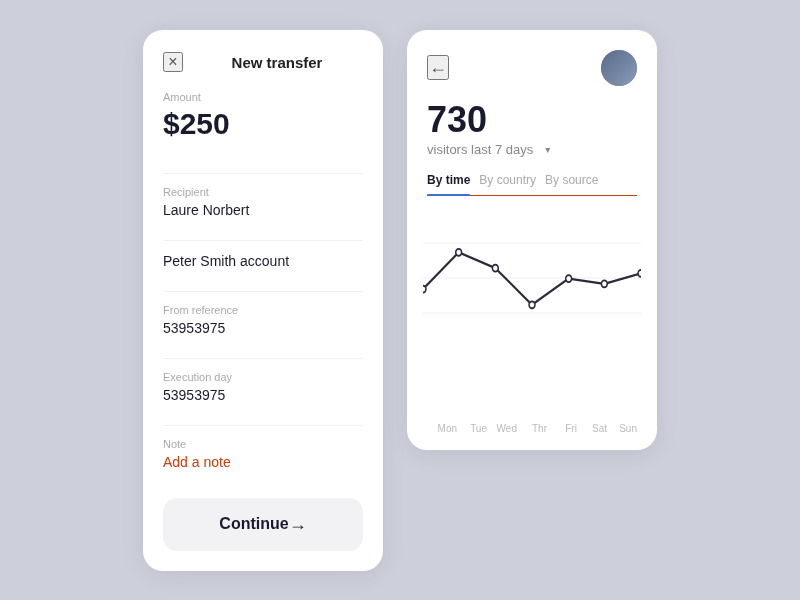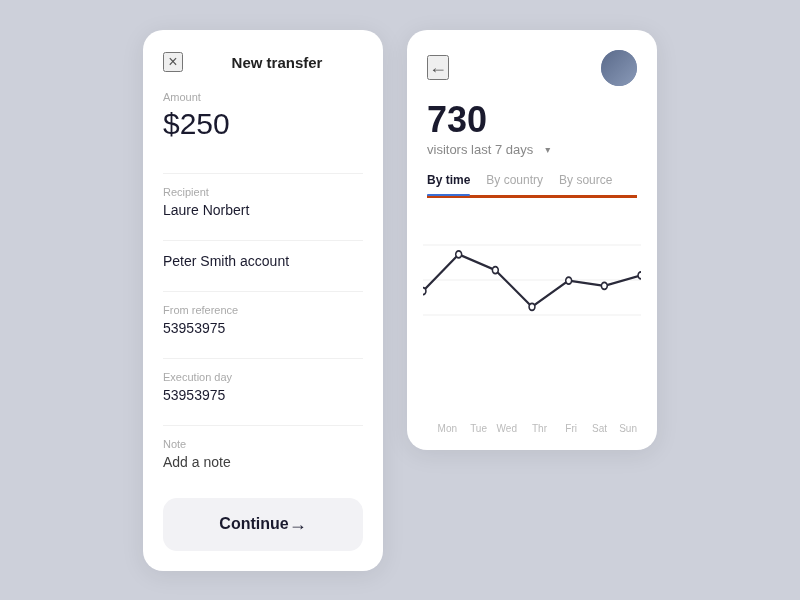--- a/index.html
+++ b/index.html
@@ -68,34 +68,34 @@
     }
 
     .field-label {
       font-size: 11px;
       color: #aaa;
       margin-bottom: 4px;
     }
 
     .field-amount {
       font-size: 30px;
-      font-weight: 400;
+      font-weight: 700;
       color: #1a1a2e;
       margin-bottom: 10px;
     }
 
     .field-value {
       font-size: 14px;
       color: #1a1a2e;
       font-weight: 400;
     }
 
     .field-note {
       font-size: 14px;
-      color: #404040;
+      color: #c2410c;
     }
 
     .field-group {
       padding: 0 0 10px;
     }
 
     .continue-btn {
       margin-top: 18px;
       background: #f2f2f5;
       border: none;
@@ -179,22 +179,22 @@
       margin-bottom: 16px;
     }
 
     .chevron-down {
       font-size: 10px;
       color: #888;
     }
 
     .tabs {
       display: flex;
-      gap: 16px;
-      border-bottom: 3px solid #c2410c;
+      gap: 9px;
+      border-bottom: 1px solid #c2410c;
       margin-bottom: 12px;
     }
 
     .tab {
       font-size: 12px;
       color: #aaa;
       padding-bottom: 8px;
       cursor: pointer;
       position: relative;
     }

